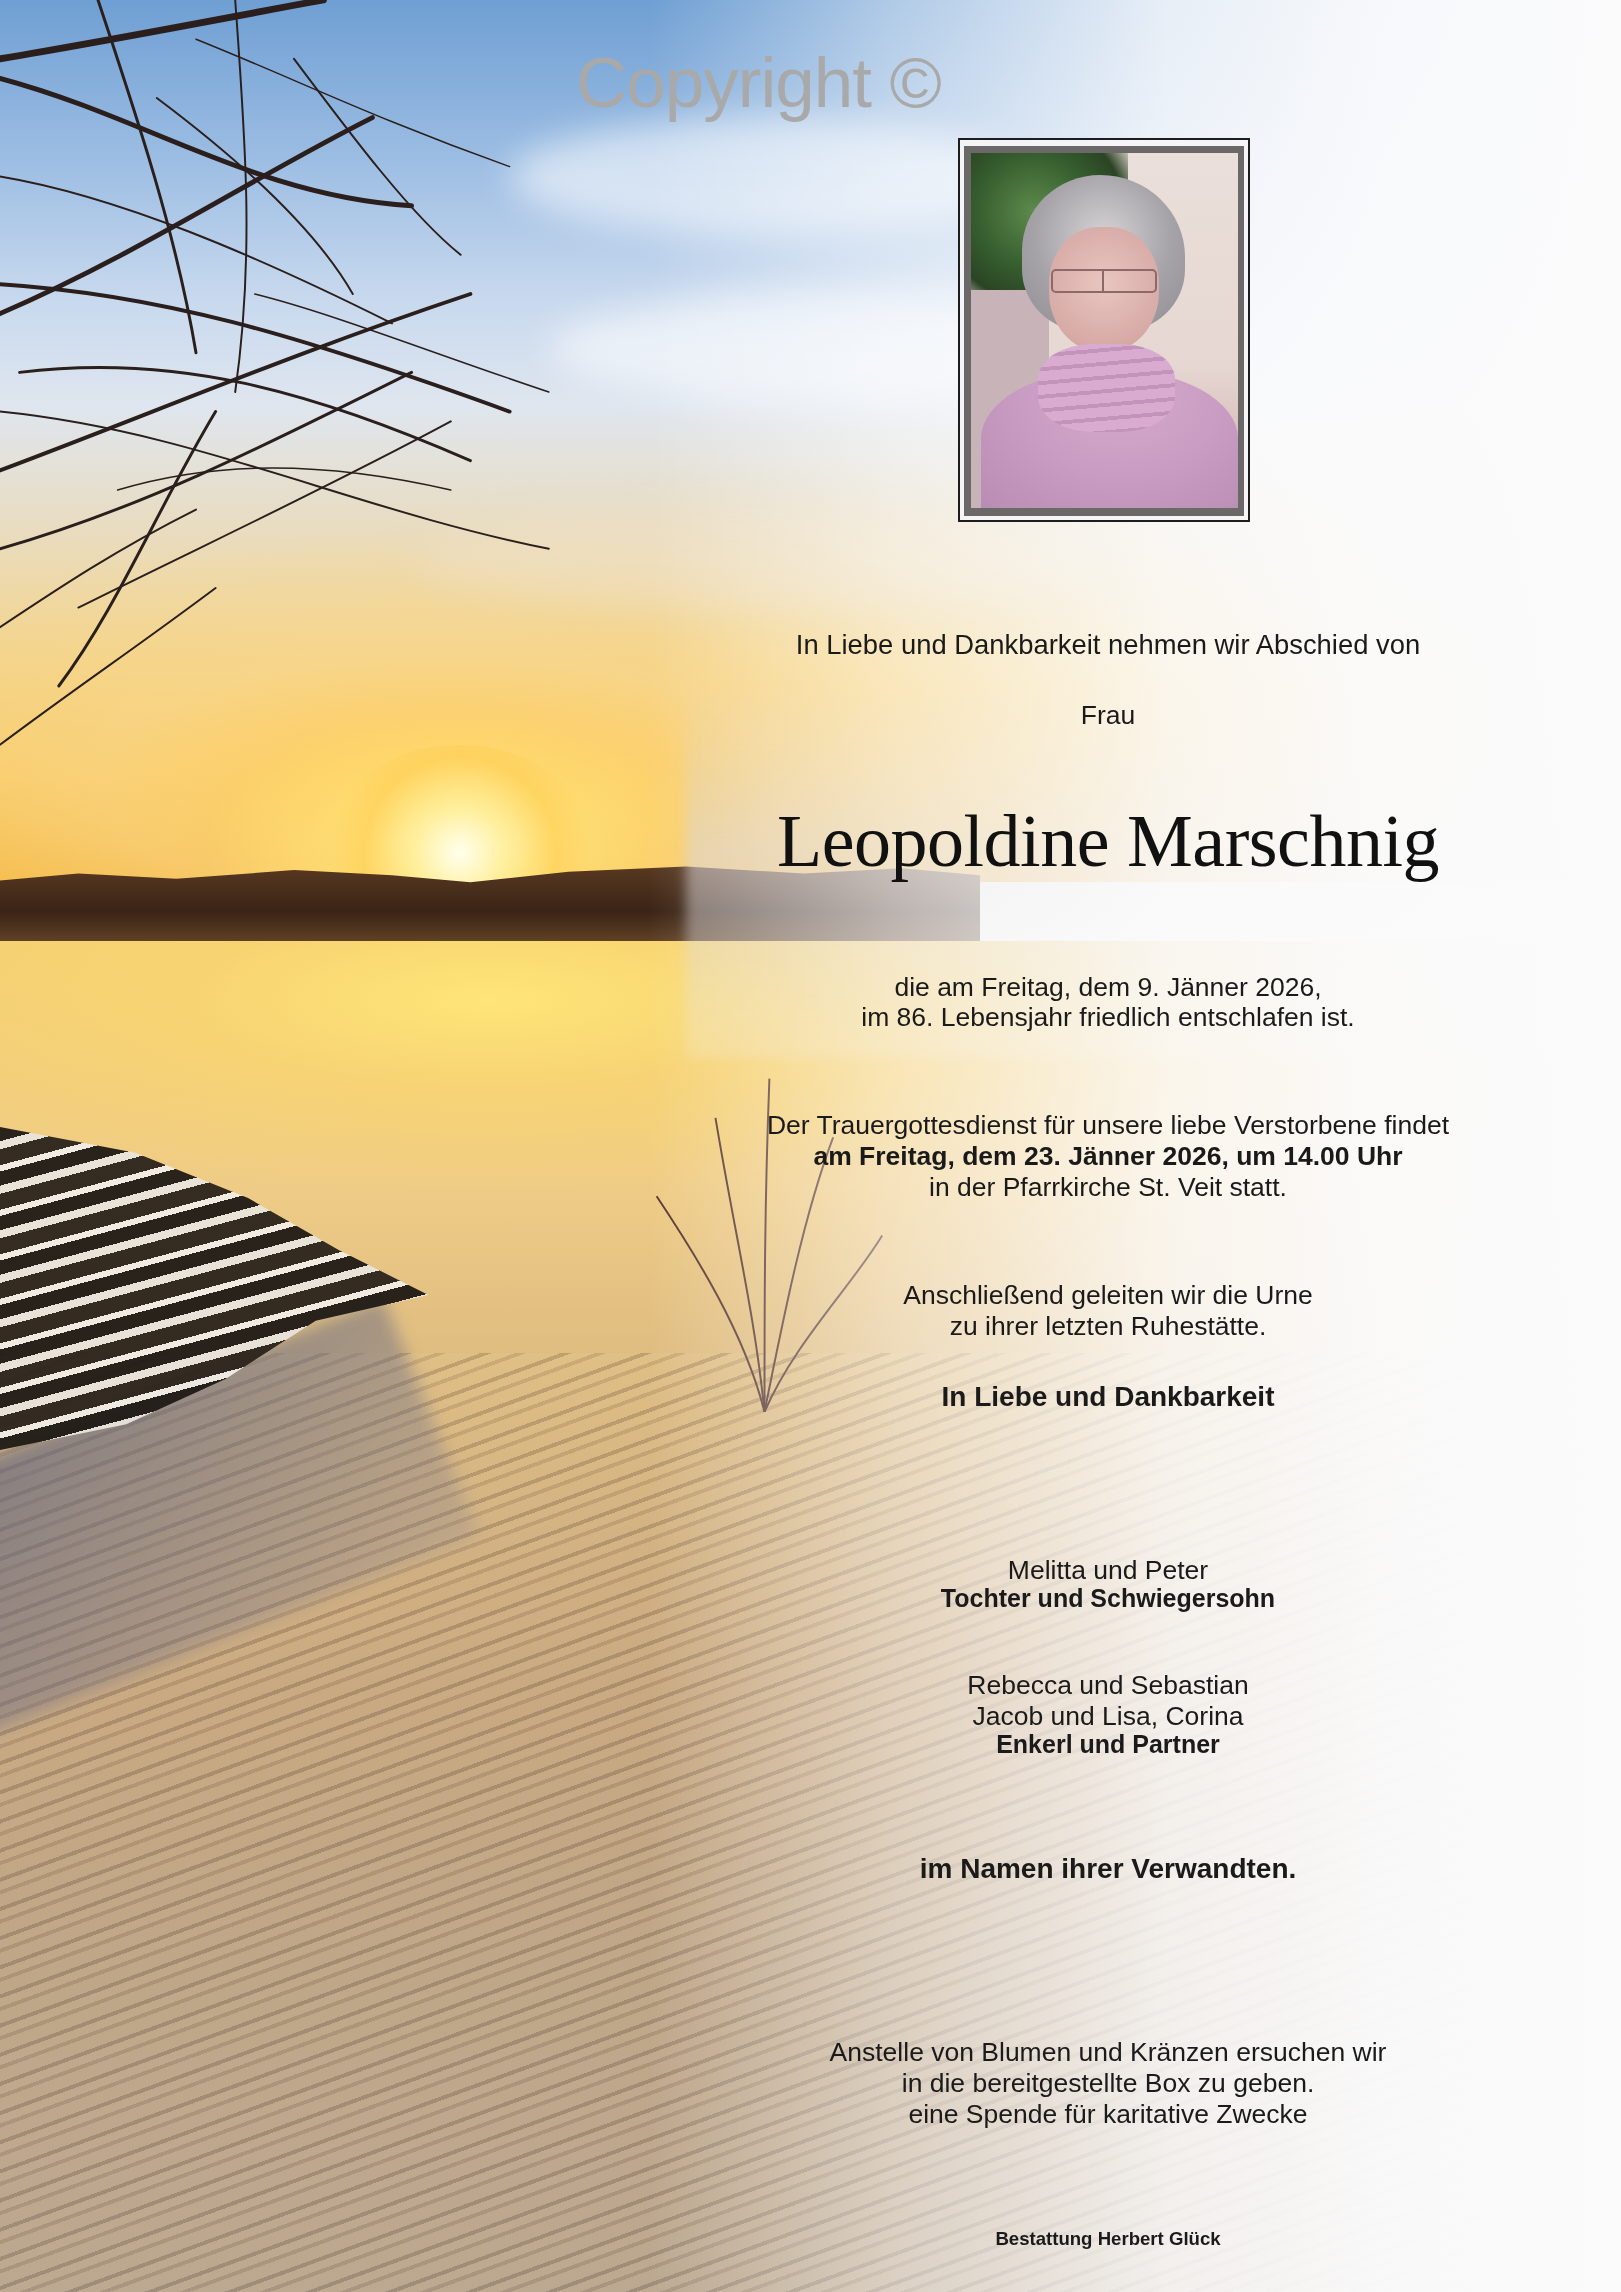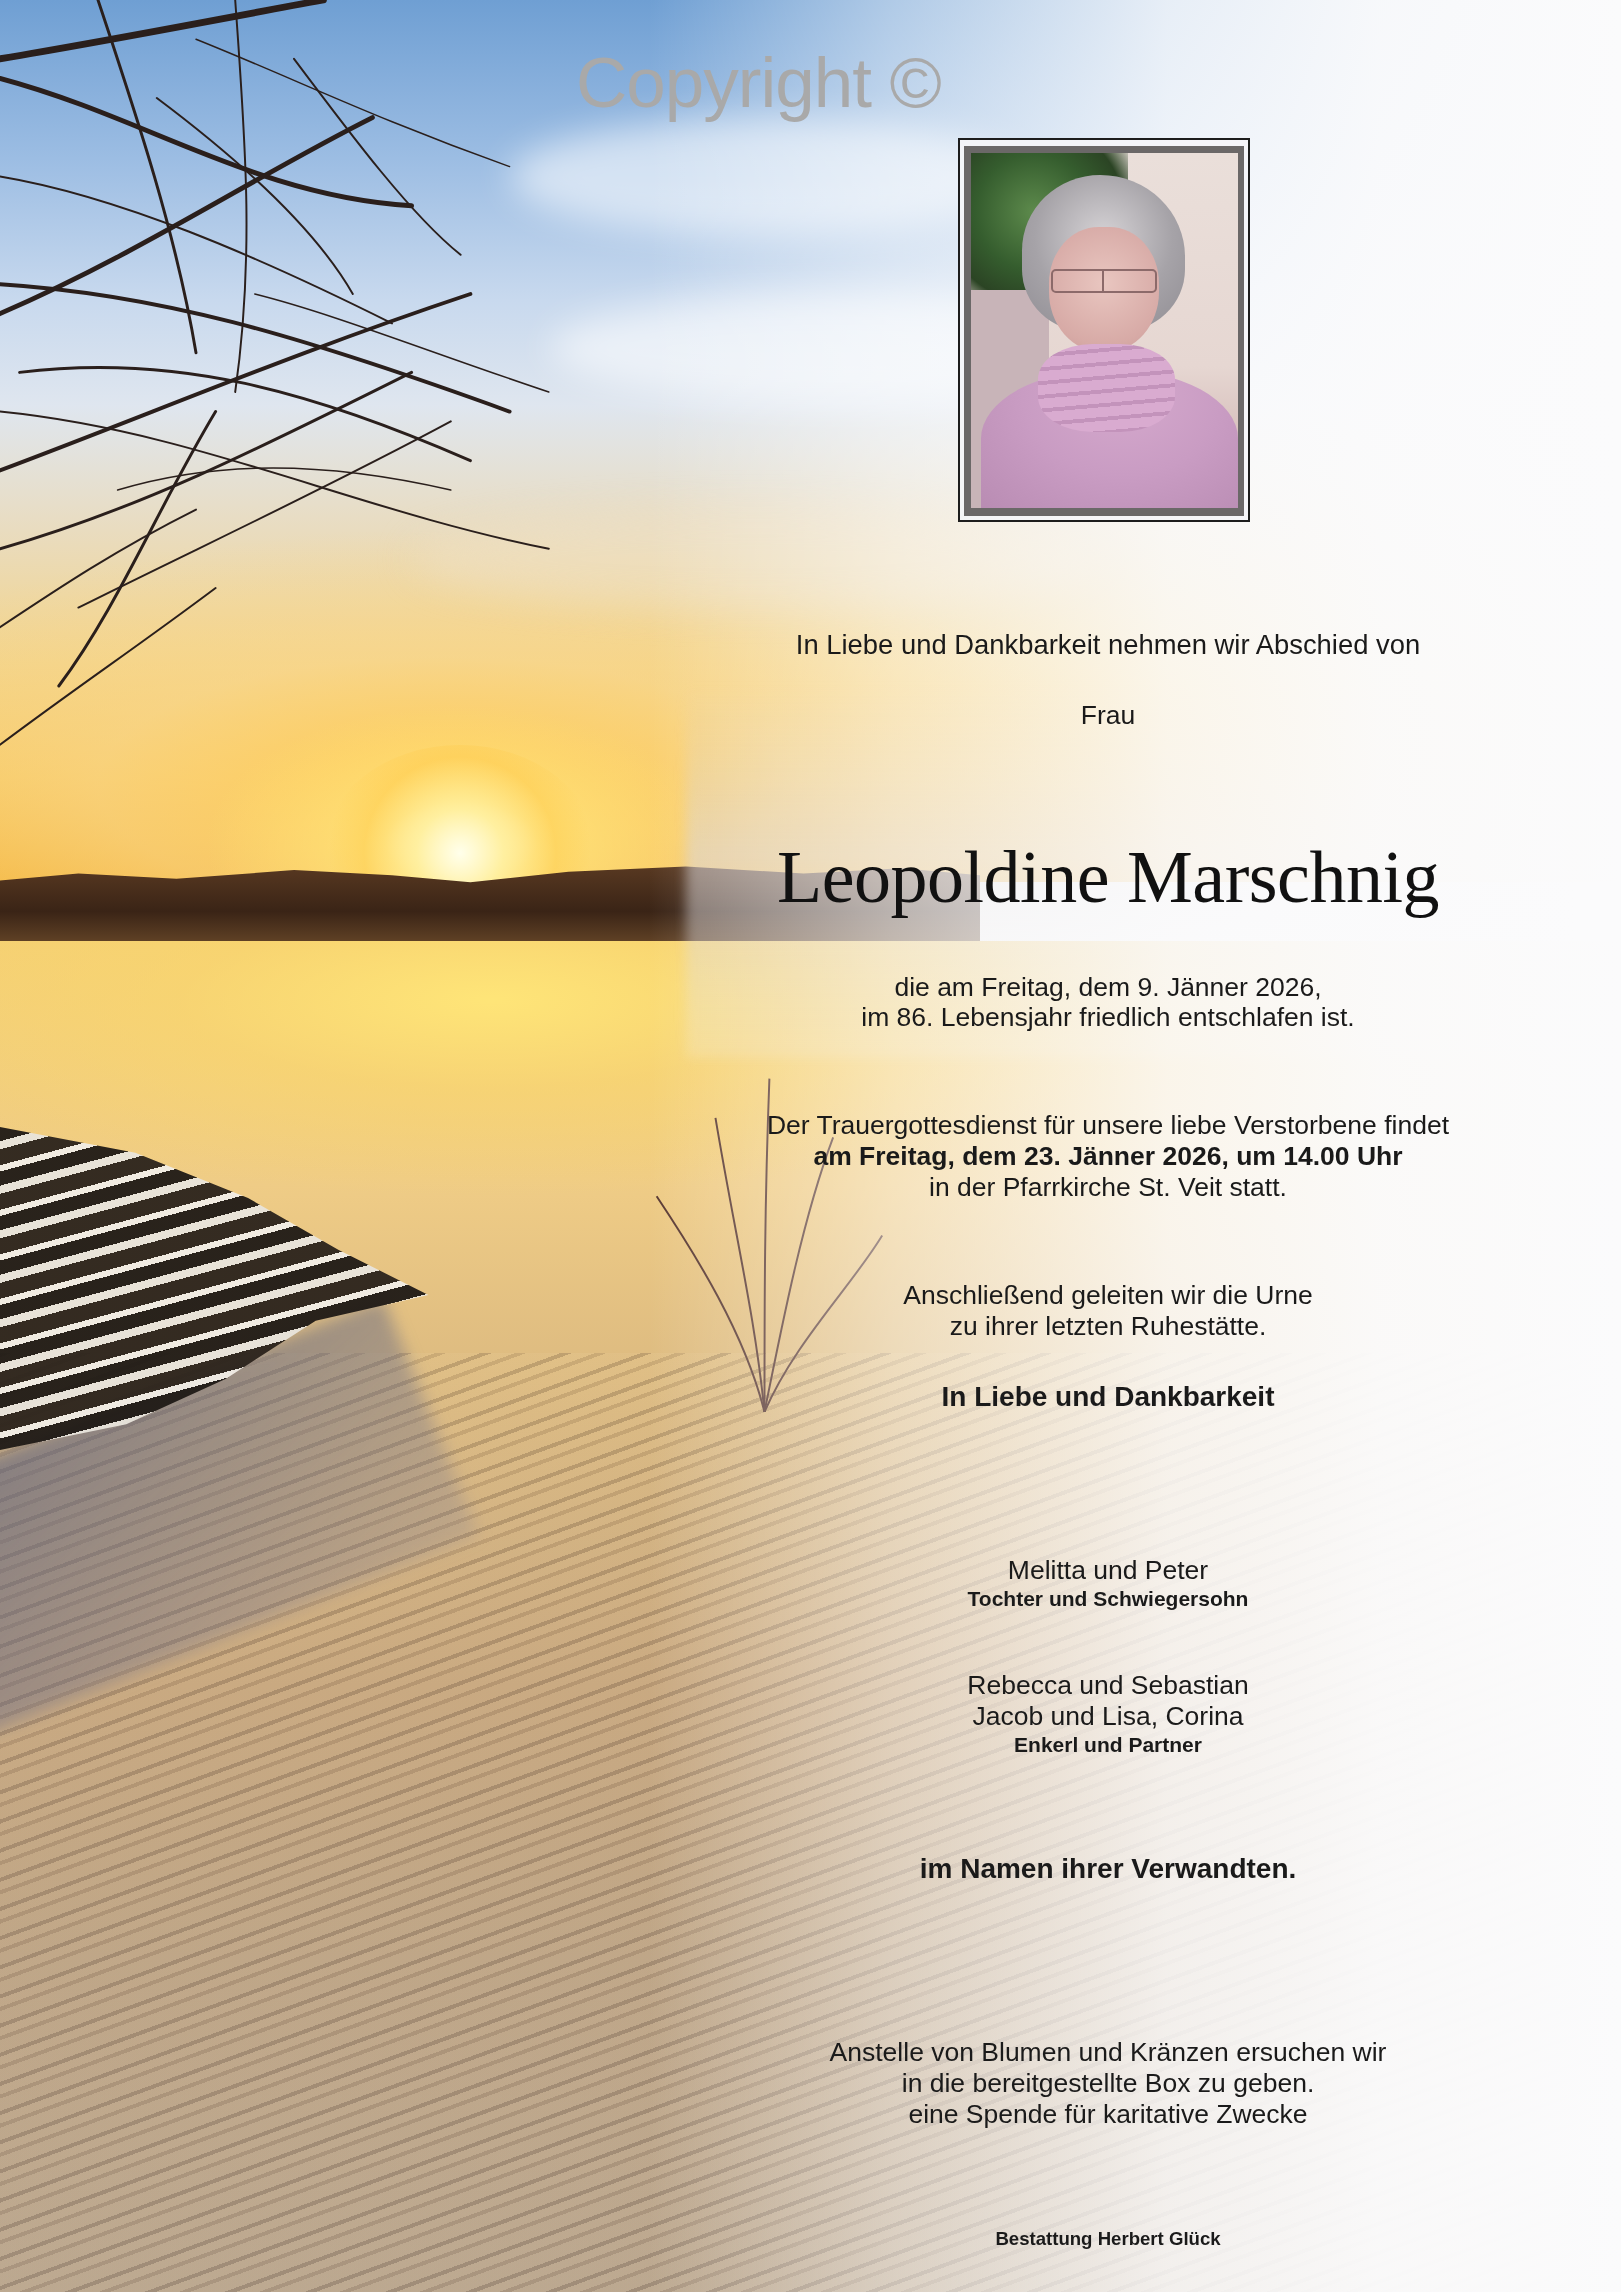--- a/index.html
+++ b/index.html
@@ -96,30 +96,30 @@
   .photo .scarf { position:absolute; left:67px; top:191px; width:137px; height:88px; border-radius: 40%;
     background: repeating-linear-gradient(175deg, #d9abd0 0 9.8px, #c393bb 9.8px 13.7px); }
 
   
   .text { position: absolute; left: 667px; width: 882px; text-align: center; white-space: nowrap; }
   .t27 { font-size: 26.5px; line-height: 31px; }
   .intro { top: 629px; font-size: 27.4px; }
   .frau { top: 700px; }
   .name {
     top: 794px; font-family: "Liberation Serif", "DejaVu Serif", serif; font-size: 74px; line-height: 94px;
-    color: #111; letter-spacing: -0.5px; margin-top: 36px;
+    color: #111; letter-spacing: -0.5px;
   }
   .death { top: 972px; line-height: 30px; }
   .service { top: 1110px; line-height: 31px; }
   .service .bold { font-weight: bold; }
   .urn { top: 1280px; line-height: 31px; }
   .thanks { top: 1380px; font-size: 28px; font-weight: bold; line-height: 33px; }
   .fam1 { top: 1555px; }
   .fam-name { font-size: 26.5px; line-height: 31px; }
-  .fam-rel { font-size: 21px; font-weight: bold; line-height: 25.5px; }
+  .fam-rel { font-size: 25px; font-weight: bold; line-height: 25.5px; }
   .fam2 { top: 1670px; }
   .relatives { top: 1852px; font-size: 28px; font-weight: bold; line-height: 33px; }
   .donation { top: 2037px; line-height: 31px; }
   .undertaker { top: 2227px; font-size: 18.6px; font-weight: bold; line-height: 23.5px; }
   .line { display: block; }
 </style>
 </head>
 <body>
 
 <div class="scene">

